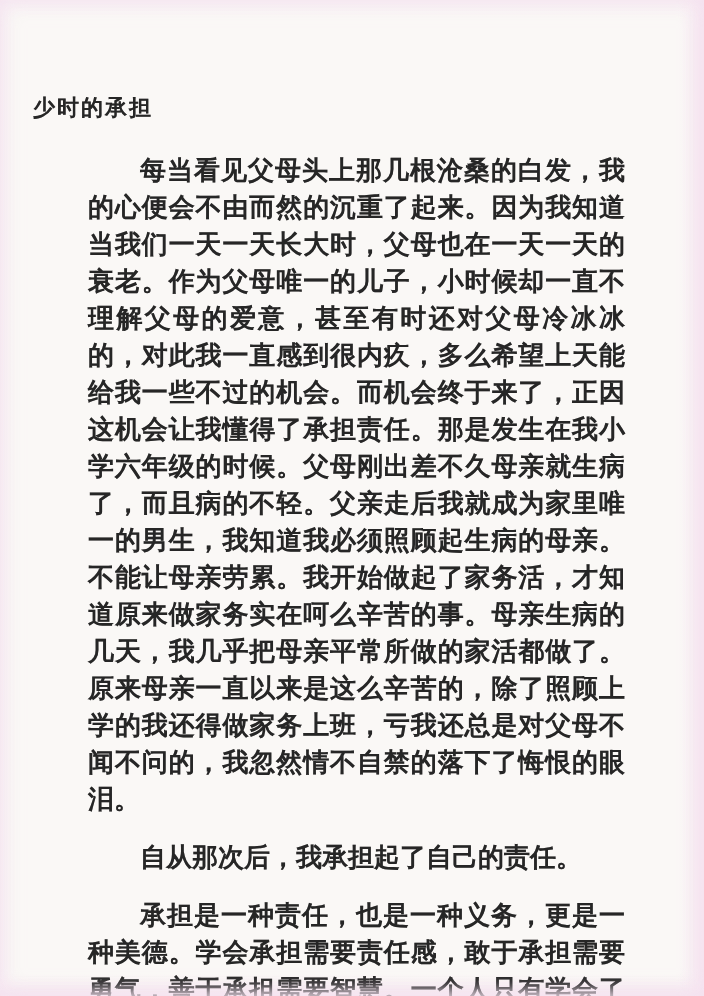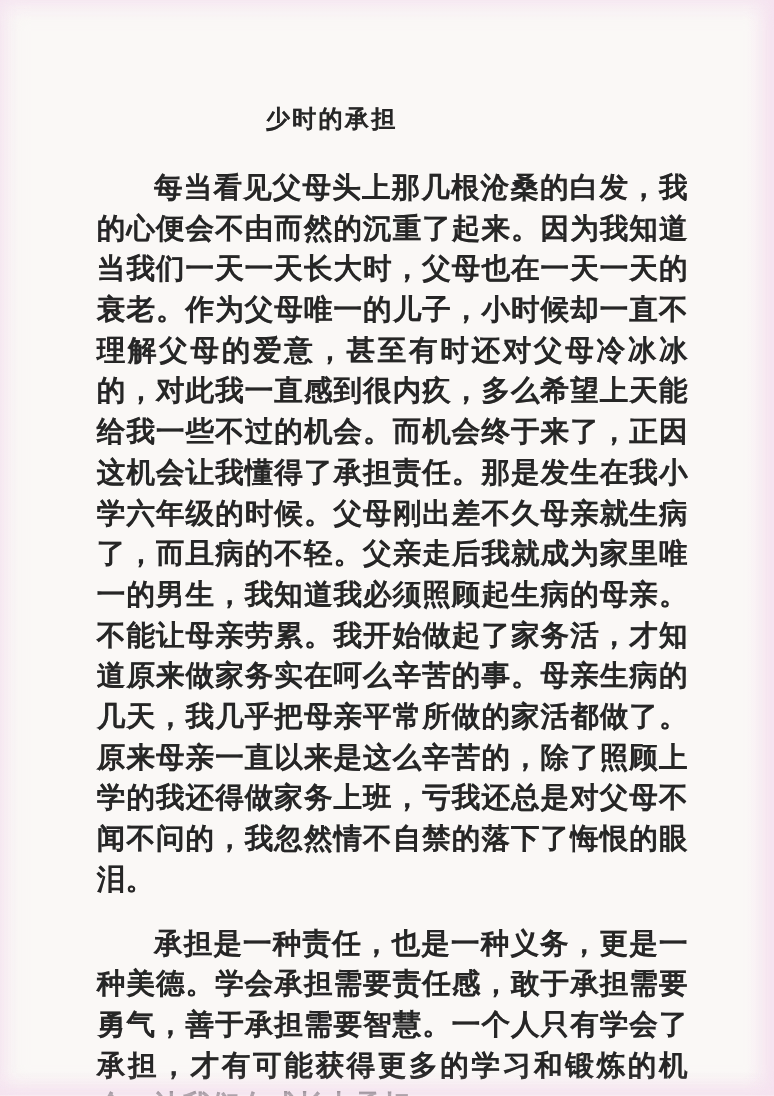--- a/index.html
+++ b/index.html
@@ -28,21 +28,20 @@
     font-family: "Liberation Serif", "DejaVu Serif", serif;
     font-weight: 700;
     color: #262626;
   }
   .title {
     position: relative;
     left: -55px;
     margin: 0 0 32px 0;
     font-size: 22px;
     line-height: 24px;
-    text-align: center;
     letter-spacing: 2px;
     text-shadow: 0 0 0.5px rgba(20,20,20,0.45);
   }
   .para {
     margin: 0 0 21px 0;
     font-size: 26px;
     line-height: 37px;
     text-align: justify;
     text-indent: 2em;
     letter-spacing: 0;
@@ -61,17 +60,18 @@
   }
 </style>
 </head>
 <body>
 
 <div class="page">
   <h1 class="title">少时的承担</h1>
 
   <p class="para">每当看见父母头上那几根沧桑的白发，我的心便会不由而然的沉重了起来。因为我知道当我们一天一天长大时，父母也在一天一天的衰老。作为父母唯一的儿子，小时候却一直不理解父母的爱意，甚至有时还对父母冷冰冰的，对此我一直感到很内疚，多么希望上天能给我一些不过的机会。而机会终于来了，正因这机会让我懂得了承担责任。那是发生在我小学六年级的时候。父母刚出差不久母亲就生病了，而且病的不轻。父亲走后我就成为家里唯一的男生，我知道我必须照顾起生病的母亲。不能让母亲劳累。我开始做起了家务活，才知道原来做家务实在呵么辛苦的事。母亲生病的几天，我几乎把母亲平常所做的家活都做了。原来母亲一直以来是这么辛苦的，除了照顾上学的我还得做家务上班，亏我还总是对父母不闻不问的，我忽然情不自禁的落下了悔恨的眼泪。</p>
 
+  <p class="para">自从那次后，我承担起了自己的责任。</p>
 
   <p class="para">承担是一种责任，也是一种义务，更是一种美德。学会承担需要责任感，敢于承担需要勇气，善于承担需要智慧。一个人只有学会了承担，才有可能获得更多的学习和锻炼的机会。让我们在成长中承担!</p>
 
   <div class="vignette"></div>
 </div>
 
 </body></html>

